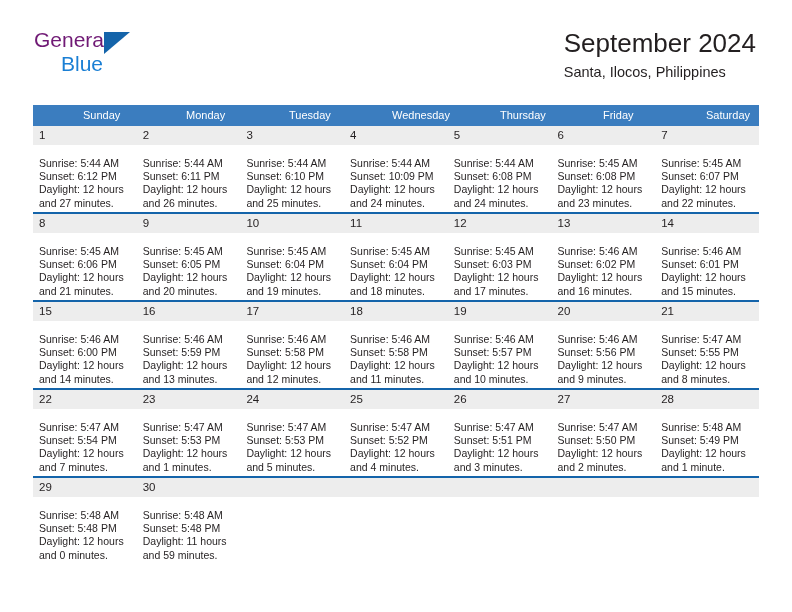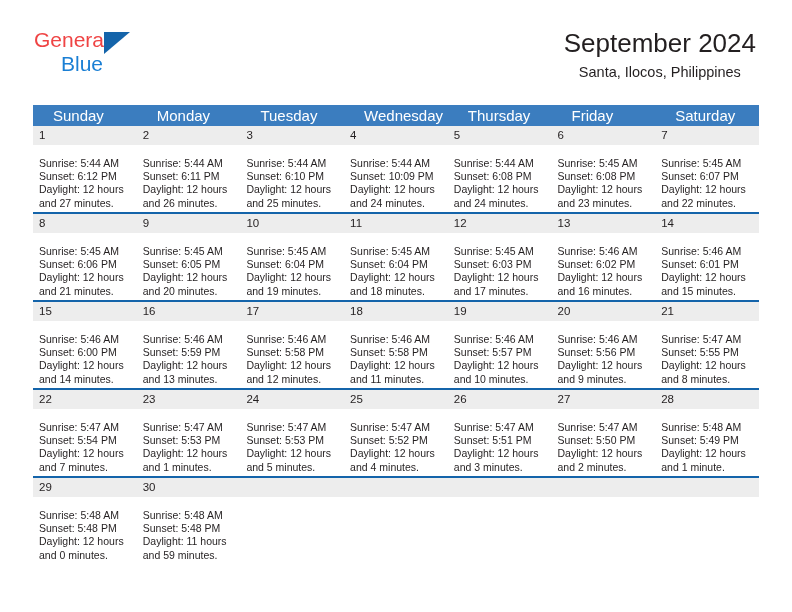--- a/index.html
+++ b/index.html
@@ -25,21 +25,21 @@
     position: absolute;
     left: 34px;
     top: 29px;
     width: 130px;
     height: 48px;
     line-height: 1;
   }
   .logo-row1 {
     position: relative;
     font-size: 21px;
-    color: #ef4444;
+    color: #701a75;
     letter-spacing: 0px;
     height: 24px;
   }
   .logo-general {
     position: absolute;
     left: 0;
     top: 0;
   }
   .logo-triangle {
     position: absolute;
@@ -55,21 +55,21 @@
     left: 27px;
     top: 24px;
     font-size: 21px;
     color: #1a7fd4;
   }
 
   .title-block {
     position: absolute;
     right: 36px;
     top: 28px;
-    text-align: center;
+    text-align: left;
   }
   .cal-title {
     font-size: 26px;
     color: #231f20;
     line-height: 30px;
     white-space: nowrap;
   }
   .cal-subtitle {
     font-size: 14.5px;
     color: #231f20;
@@ -87,24 +87,25 @@
   }
 
   .dow-row {
     display: flex;
     background: #3b7dbf;
   }
   .dow-cell {
     width: 103.71px;
     box-sizing: border-box;
     color: #ffffff;
-    font-size: 15px;
-    padding: 4px 0 4px 20px;
+    font-size: 11px;
+    padding: 4px 0 4px 6px;
     line-height: 13px;
     white-space: nowrap;
+    margin-left: 44px;
   }
 
   .week-row {
     border-top: 2px solid #1464aa;
   }
   .week-row.first {
     border-top: none;
   }
 
   .date-strip {

